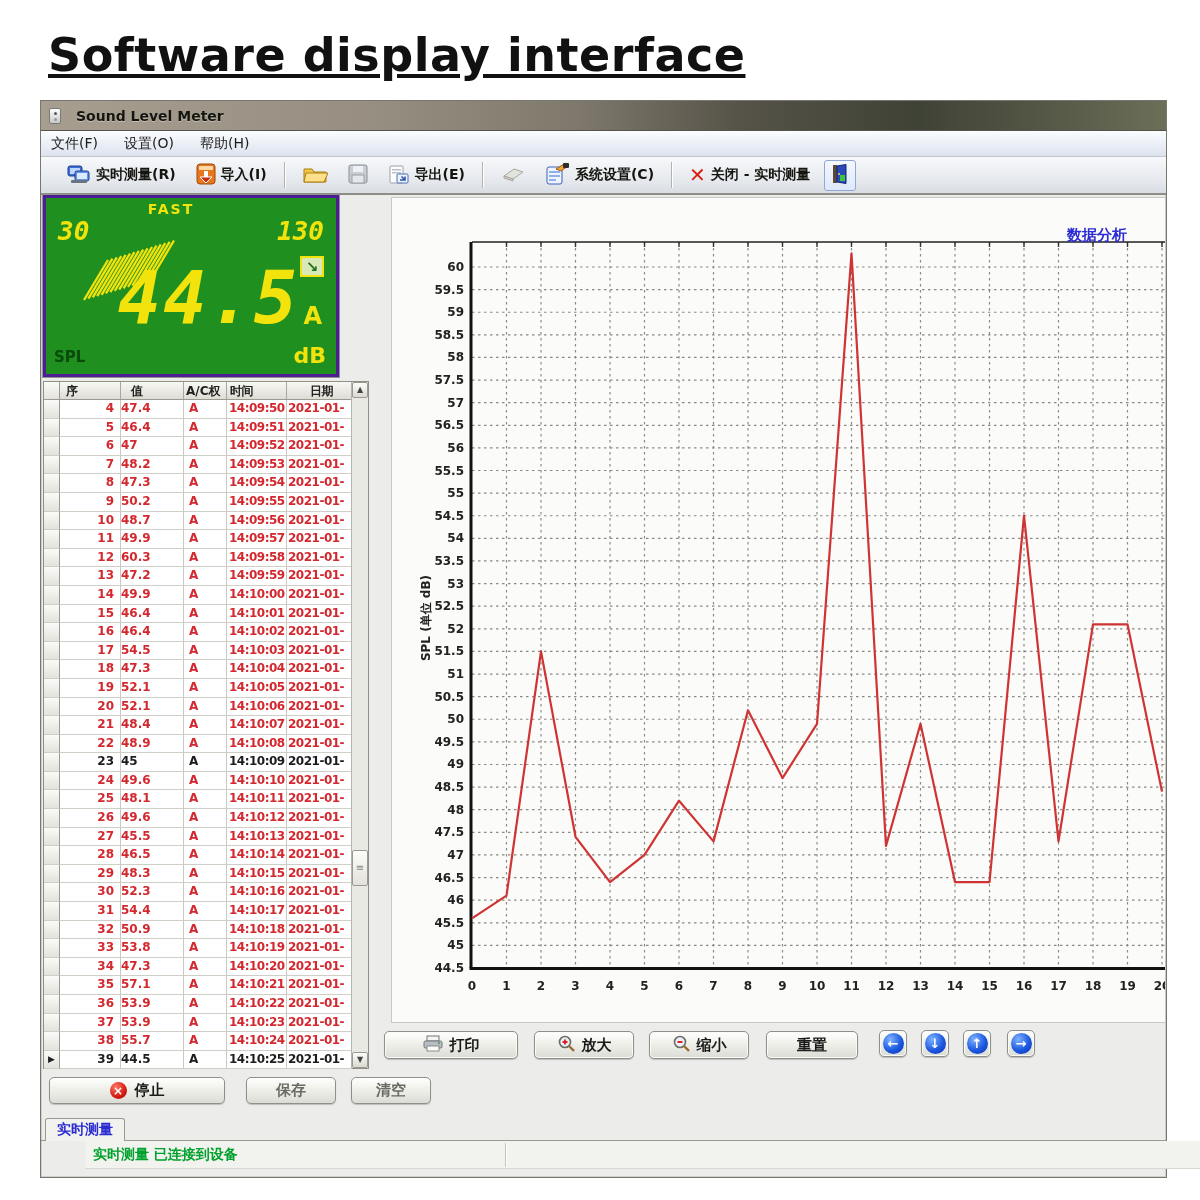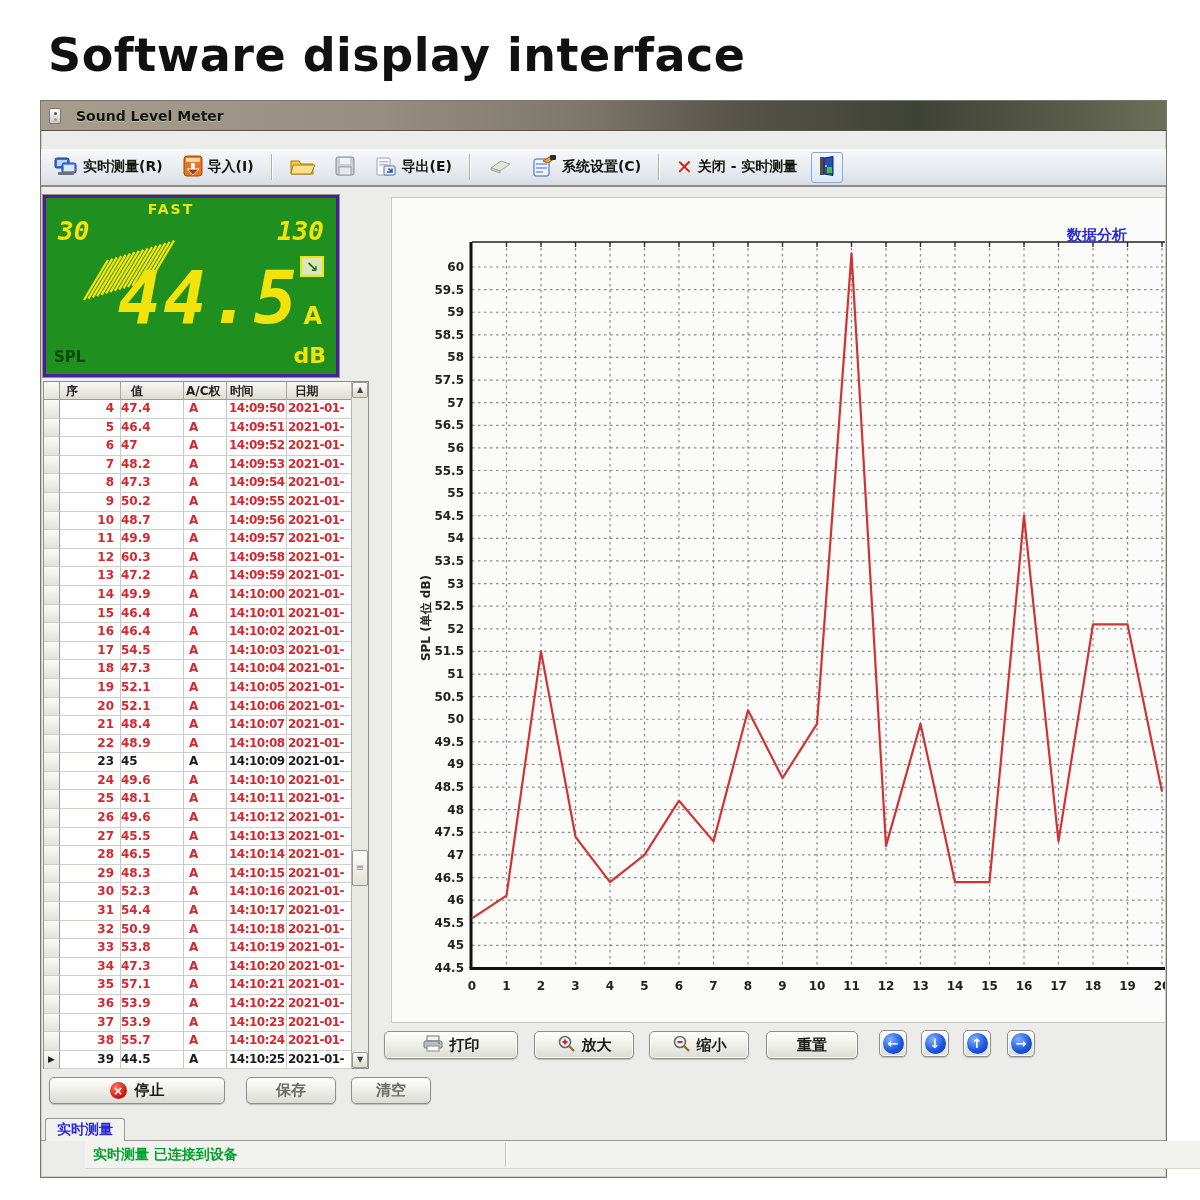--- a/index.html
+++ b/index.html
@@ -1,40 +1,40 @@
 <!DOCTYPE html>
 <html><head>
 <meta charset="utf-8">
 <style>
   html,body{margin:0;padding:0;background:#ffffff;}
   *{box-sizing:border-box;font-family:"DejaVu Sans","Liberation Sans",sans-serif;}
   #stage{position:relative;width:1200px;height:1200px;background:#fff;overflow:hidden;}
   .abs{position:absolute;}
 
-  #page-title{position:absolute;left:48px;top:28px;font-size:46px;font-weight:600;color:#111;letter-spacing:.5px;}
+  #page-title{position:absolute;left:48px;top:28px;font-size:46px;font-weight:600;color:#111;letter-spacing:.5px;text-decoration:underline;}
 
   
   #win{position:absolute;left:40px;top:100px;width:1127px;height:1078px;
        background:#ececea;border:1px solid #77776f;box-shadow:0 0 0 1px #cfcfc9 inset;}
   #titlebar{position:absolute;left:0;top:0;width:100%;height:30px;
     background:linear-gradient(to right,#a79e90 0%,#968e80 30%,#7e786c 48%,#565348 62%,#3f4236 78%,#5a5d4a 92%,#6c6f58 100%);
     display:flex;align-items:center;padding-left:8px;gap:15px;border-bottom:1px solid #55544c;}
   #titlebar .ttl{font-size:14px;font-weight:bold;color:#15150f;text-shadow:0 1px 0 rgba(255,255,255,.35);}
   .appicon{width:12px;height:16px;background:linear-gradient(#fdfdfd,#c9c9c9);border:1px solid #7a7a74;border-radius:2px;position:relative;}
   .appicon:before{content:"";position:absolute;left:4px;top:3px;width:3px;height:3px;border-radius:50%;background:#555;}
   .appicon:after{content:"";position:absolute;left:4px;top:9px;width:3px;height:3px;border-radius:50%;background:#999;}
 
   #menubar{position:absolute;left:0;top:30px;width:100%;height:26px;
     background:linear-gradient(#fbfdff,#e8edf5 60%,#dde3ee);border-bottom:1px solid #c2c6cf;
     display:flex;align-items:center;gap:26px;padding-left:10px;font-size:14px;color:#1c1c1c;}
   .menu-item{cursor:default;}
 
-  #toolbar{position:absolute;left:0;top:48px;width:100%;height:38px;
+  #toolbar{position:absolute;left:0;top:56px;width:100%;height:38px;
     background:linear-gradient(#f7f9fb,#e4e7ec 70%,#d9dde4);border-bottom:2px solid #8d8d86;
-    display:flex;align-items:center;gap:8px;padding-left:7px;font-size:14px;color:#15150f;}
+    display:flex;align-items:center;gap:8px;padding-left:20px;font-size:14px;color:#15150f;}
   .tbtn{display:flex;align-items:center;gap:5px;padding:3px 6px;border-radius:3px;font-weight:600;}
   .tsep{width:1px;height:26px;background:#b3b3ac;margin:0 3px;box-shadow:1px 0 0 #fff;}
   .ticon{display:inline-block;}
 
   
   #lcd{position:absolute;left:2px;top:94px;width:296px;height:182px;background:#1f8f1f;
        border:3px solid #4c1d95;outline:1px solid #8f938f;}
   .lcd-y{color:#f2e30c;font-weight:bold;}
   #lcd .seg{font-family:"DejaVu Sans Mono","Liberation Mono",monospace;font-style:italic;font-weight:bold;color:#f2e30c;}
   #lcd-fast{position:absolute;left:0;right:40px;top:3px;text-align:center;font-size:14px;letter-spacing:2px;}
@@ -112,20 +112,25 @@
 
   <div id="page-title">Software display interface</div>
 
   <div id="win">
 
     <div id="titlebar">
       <span class="appicon"></span>
       <span class="ttl">Sound Level Meter</span>
     </div>
 
+    <div id="menubar">
+      <span class="menu-item">文件(F)</span>
+      <span class="menu-item">设置(O)</span>
+      <span class="menu-item">帮助(H)</span>
+    </div>
 
     <div id="toolbar">
       <div class="tbtn">
         <span class="ticon">
           <svg width="24" height="20">
               <rect x="1" y="2" width="14" height="10" rx="2" fill="#3a6fd8" stroke="#1d3f8a"></rect>
               <rect x="3" y="4" width="10" height="6" fill="#bcd6ff"></rect>
               <rect x="8" y="7" width="14" height="10" rx="2" fill="#5f93ef" stroke="#1d3f8a"></rect>
               <rect x="10" y="9" width="10" height="6" fill="#dceaff"></rect>
               <rect x="4" y="16" width="16" height="3" rx="1" fill="#6b7280"></rect>
@@ -244,21 +249,21 @@
       <div id="lcd-spl">SPL</div>
     </div>
 
     <div id="dtable">
       <div class="thead">
         <div class="c0"></div>
         <div class="c1" style="text-align:left;padding-left:6px;">序</div>
         <div class="c2" style="text-align:left;padding-left:10px;">值</div>
         <div class="c3" style="padding-left:2px;">A/C权</div>
         <div class="c4">时间</div>
-        <div class="c5" style="padding-left:8px;">日期</div>
+        <div class="c5" style="padding-left:8px;text-align:center;">日期</div>
       </div>
       <div id="table-rows">
           <div class="trow">
             <div class="c0"></div>
             <div class="c1">4</div>
             <div class="c2">47.4</div>
             <div class="c3">A</div>
             <div class="c4">14:09:50</div>
             <div class="c5">2021-01-</div>
           </div>

